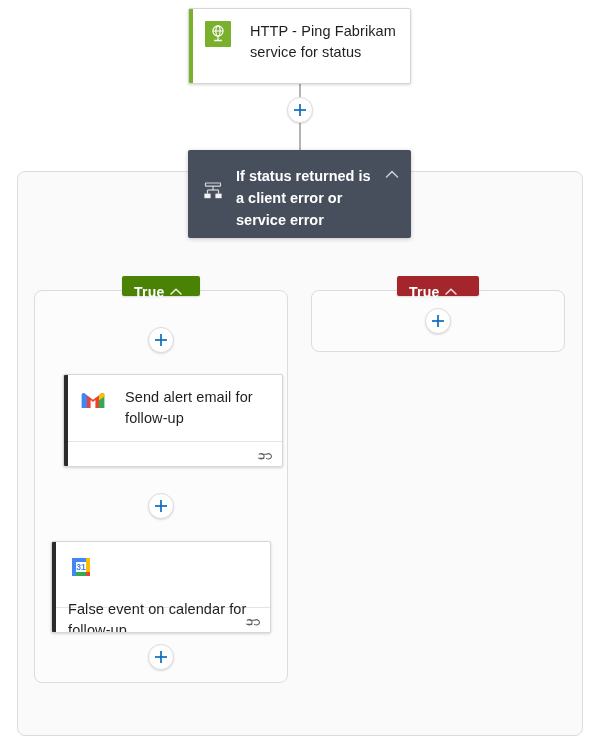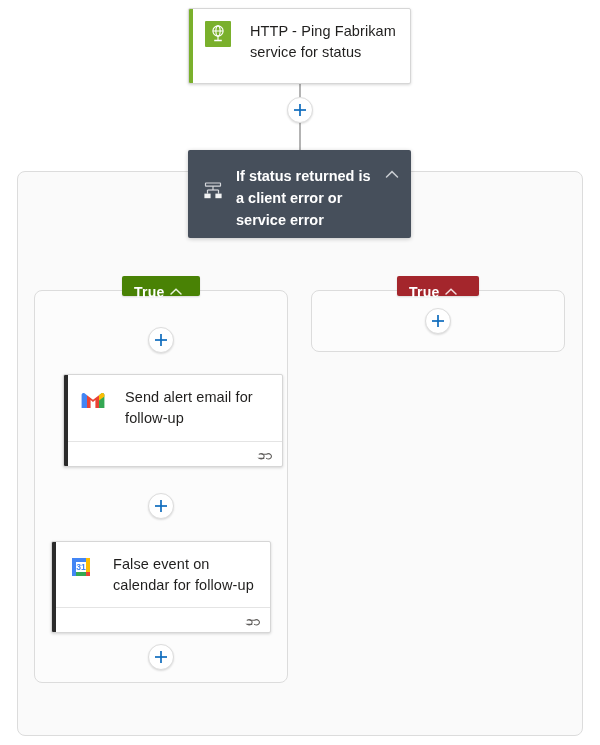--- a/index.html
+++ b/index.html
@@ -286,21 +286,21 @@
 
   <div class="plus" style="left:148px; top:493px;">
     <svg width="16" height="16" viewBox="0 0 16 16">
       <line x1="8" y1="2" x2="8" y2="14" stroke="#0f6cbd" stroke-width="1.7"></line>
       <line x1="2" y1="8" x2="14" y2="8" stroke="#0f6cbd" stroke-width="1.7"></line>
     </svg>
   </div>
 
   <div class="card" style="left:51px; top:541px; width:220px; height:92px;">
     <div class="card-accent" style="background:#2b2b2b;"></div>
-    <div class="card-body" style="height:65px; box-sizing:border-box;">
+    <div class="card-body" style="height:65px; box-sizing:border-box;flex-direction:column;">
       <span class="icon-box">
         <svg width="24" height="24" viewBox="0 0 24 24">
           <rect x="3" y="3" width="18" height="18" fill="#ffffff"></rect>
           <path d="M3,3 L17,3 L17,7 L3,7 Z" fill="#4285f4"></path>
           <path d="M17,3 L21,7 L17,7 Z" fill="#1967d2"></path>
           <path d="M17,3 L21,3 L21,7 L17,7 Z" fill="#fbbc04"></path>
           <path d="M21,7 L21,21 L17,21 L17,7 Z" fill="#fbbc04"></path>
           <path d="M3,17 L7,17 L7,21 L3,21 Z" fill="#34a853"></path>
           <path d="M7,17 L21,17 L21,21 L7,21 Z" fill="#34a853"></path>
           <path d="M17,17 L21,17 L21,21 L17,21 Z" fill="#ea4335"></path>

